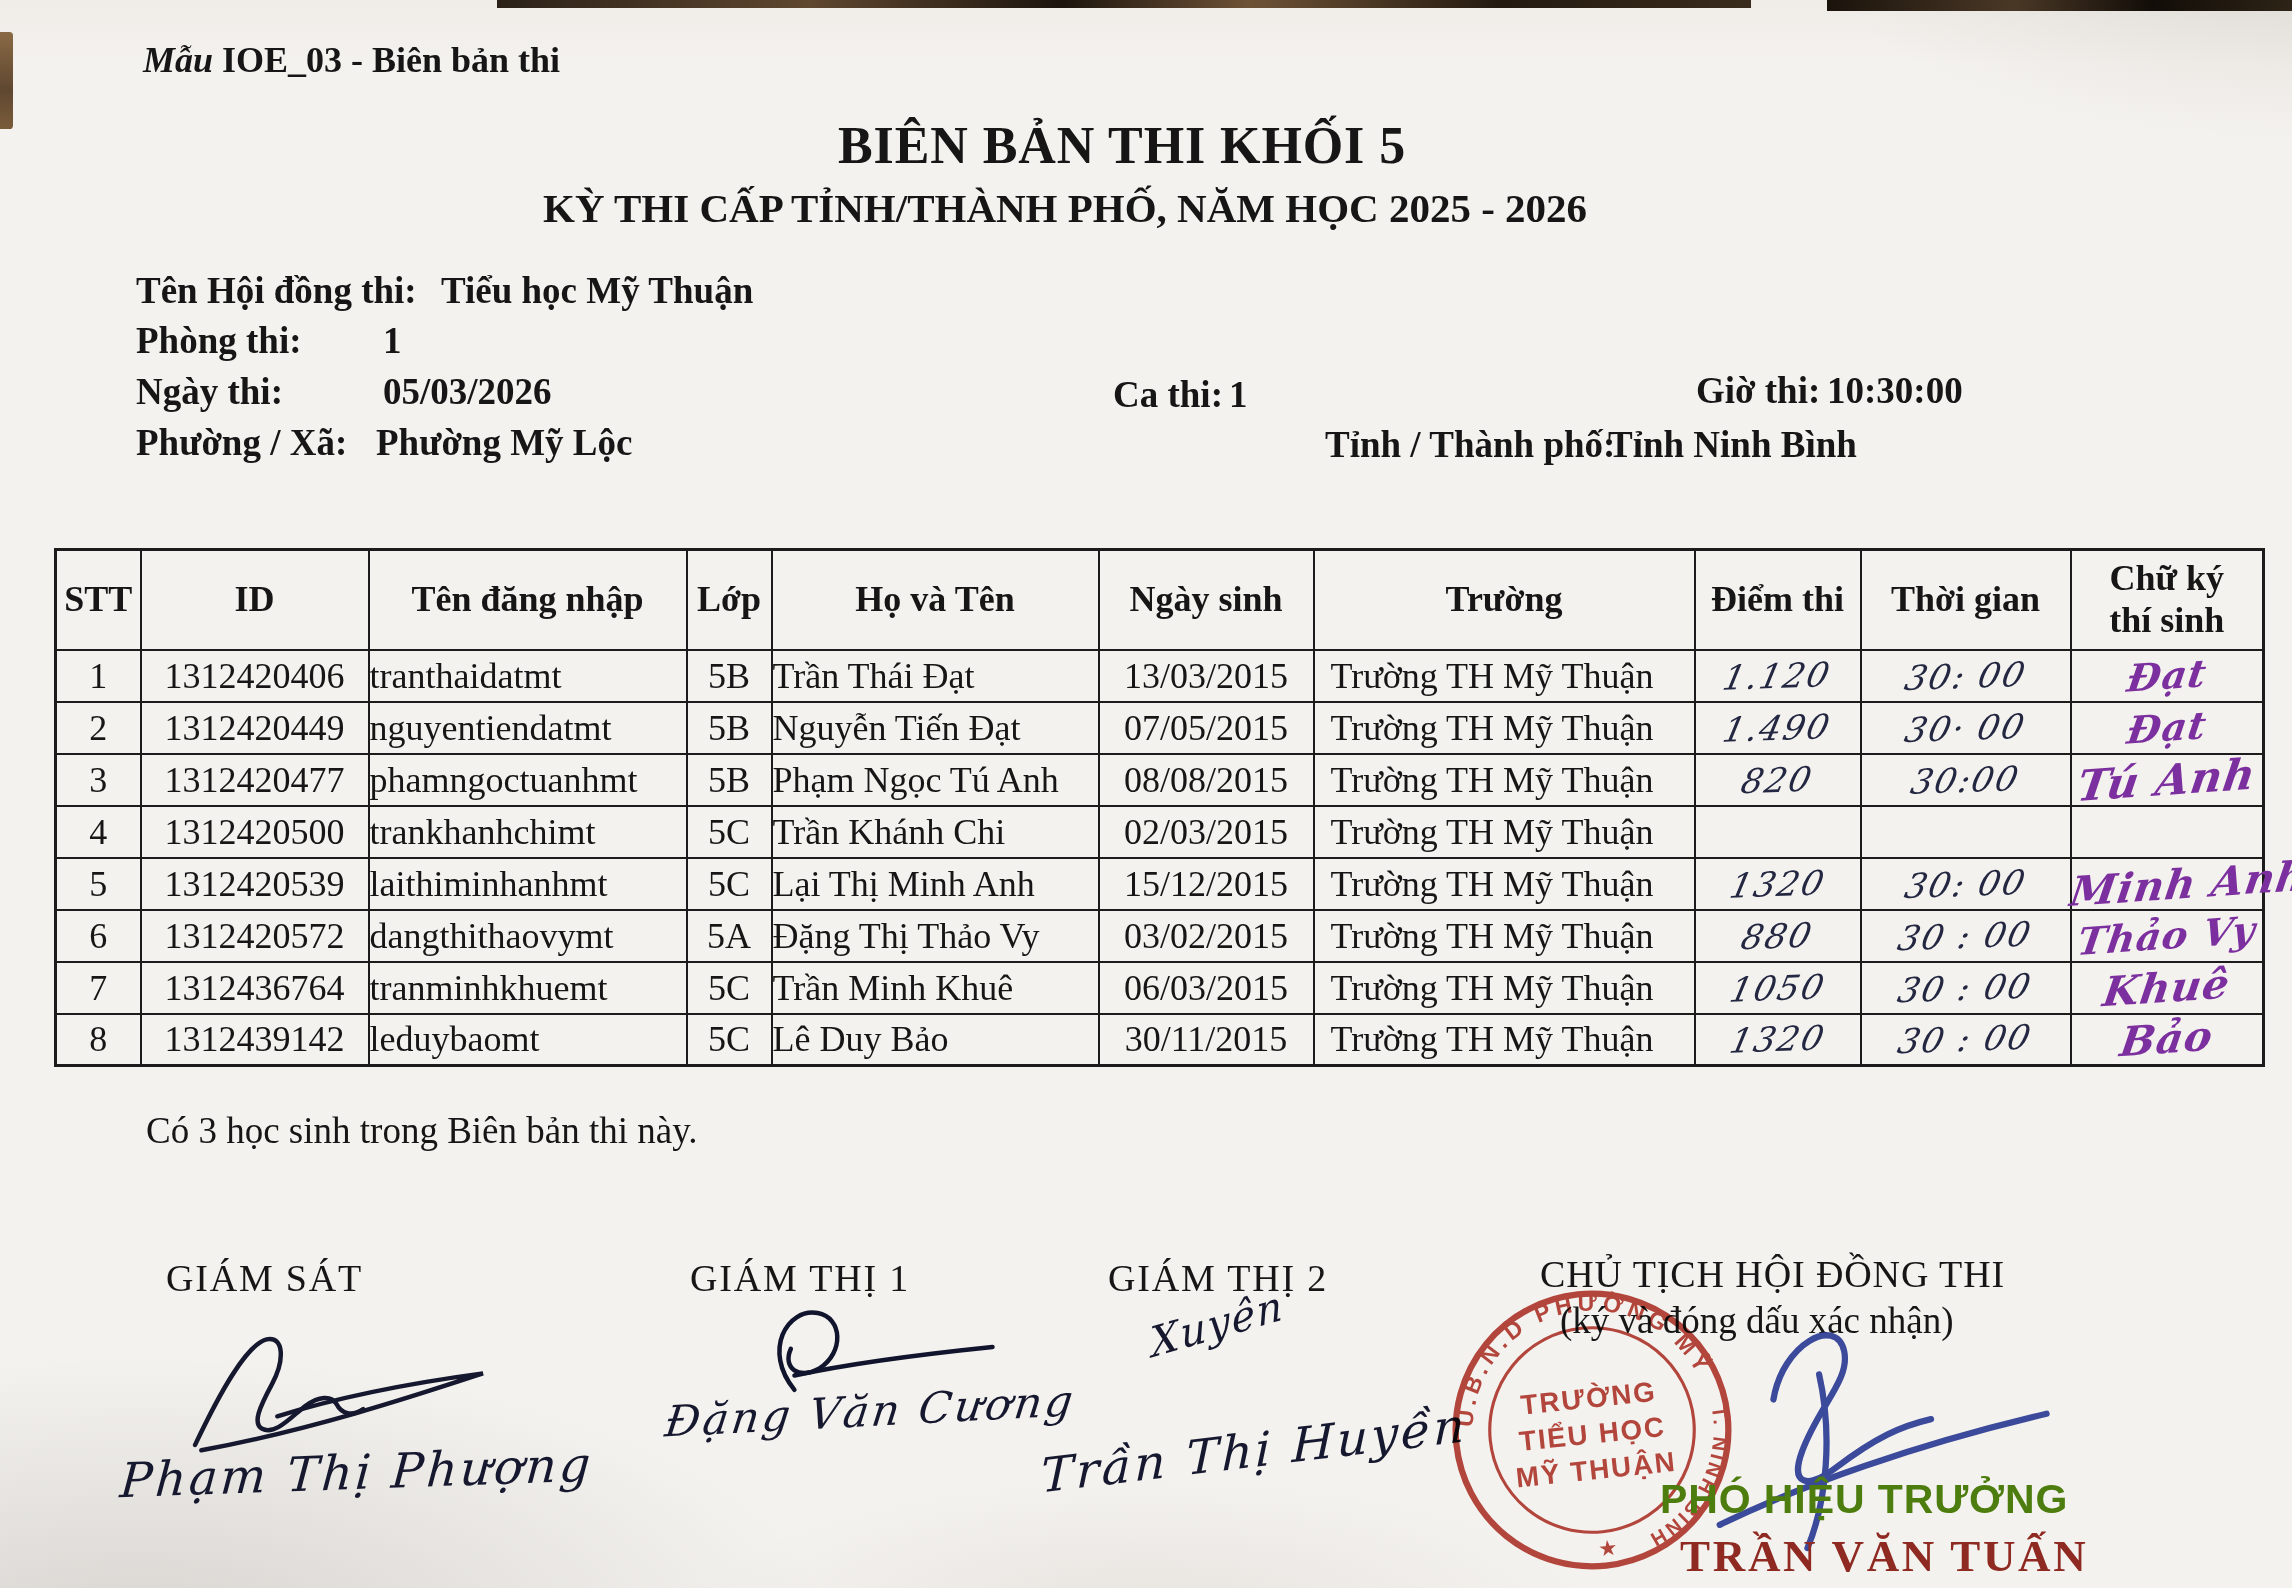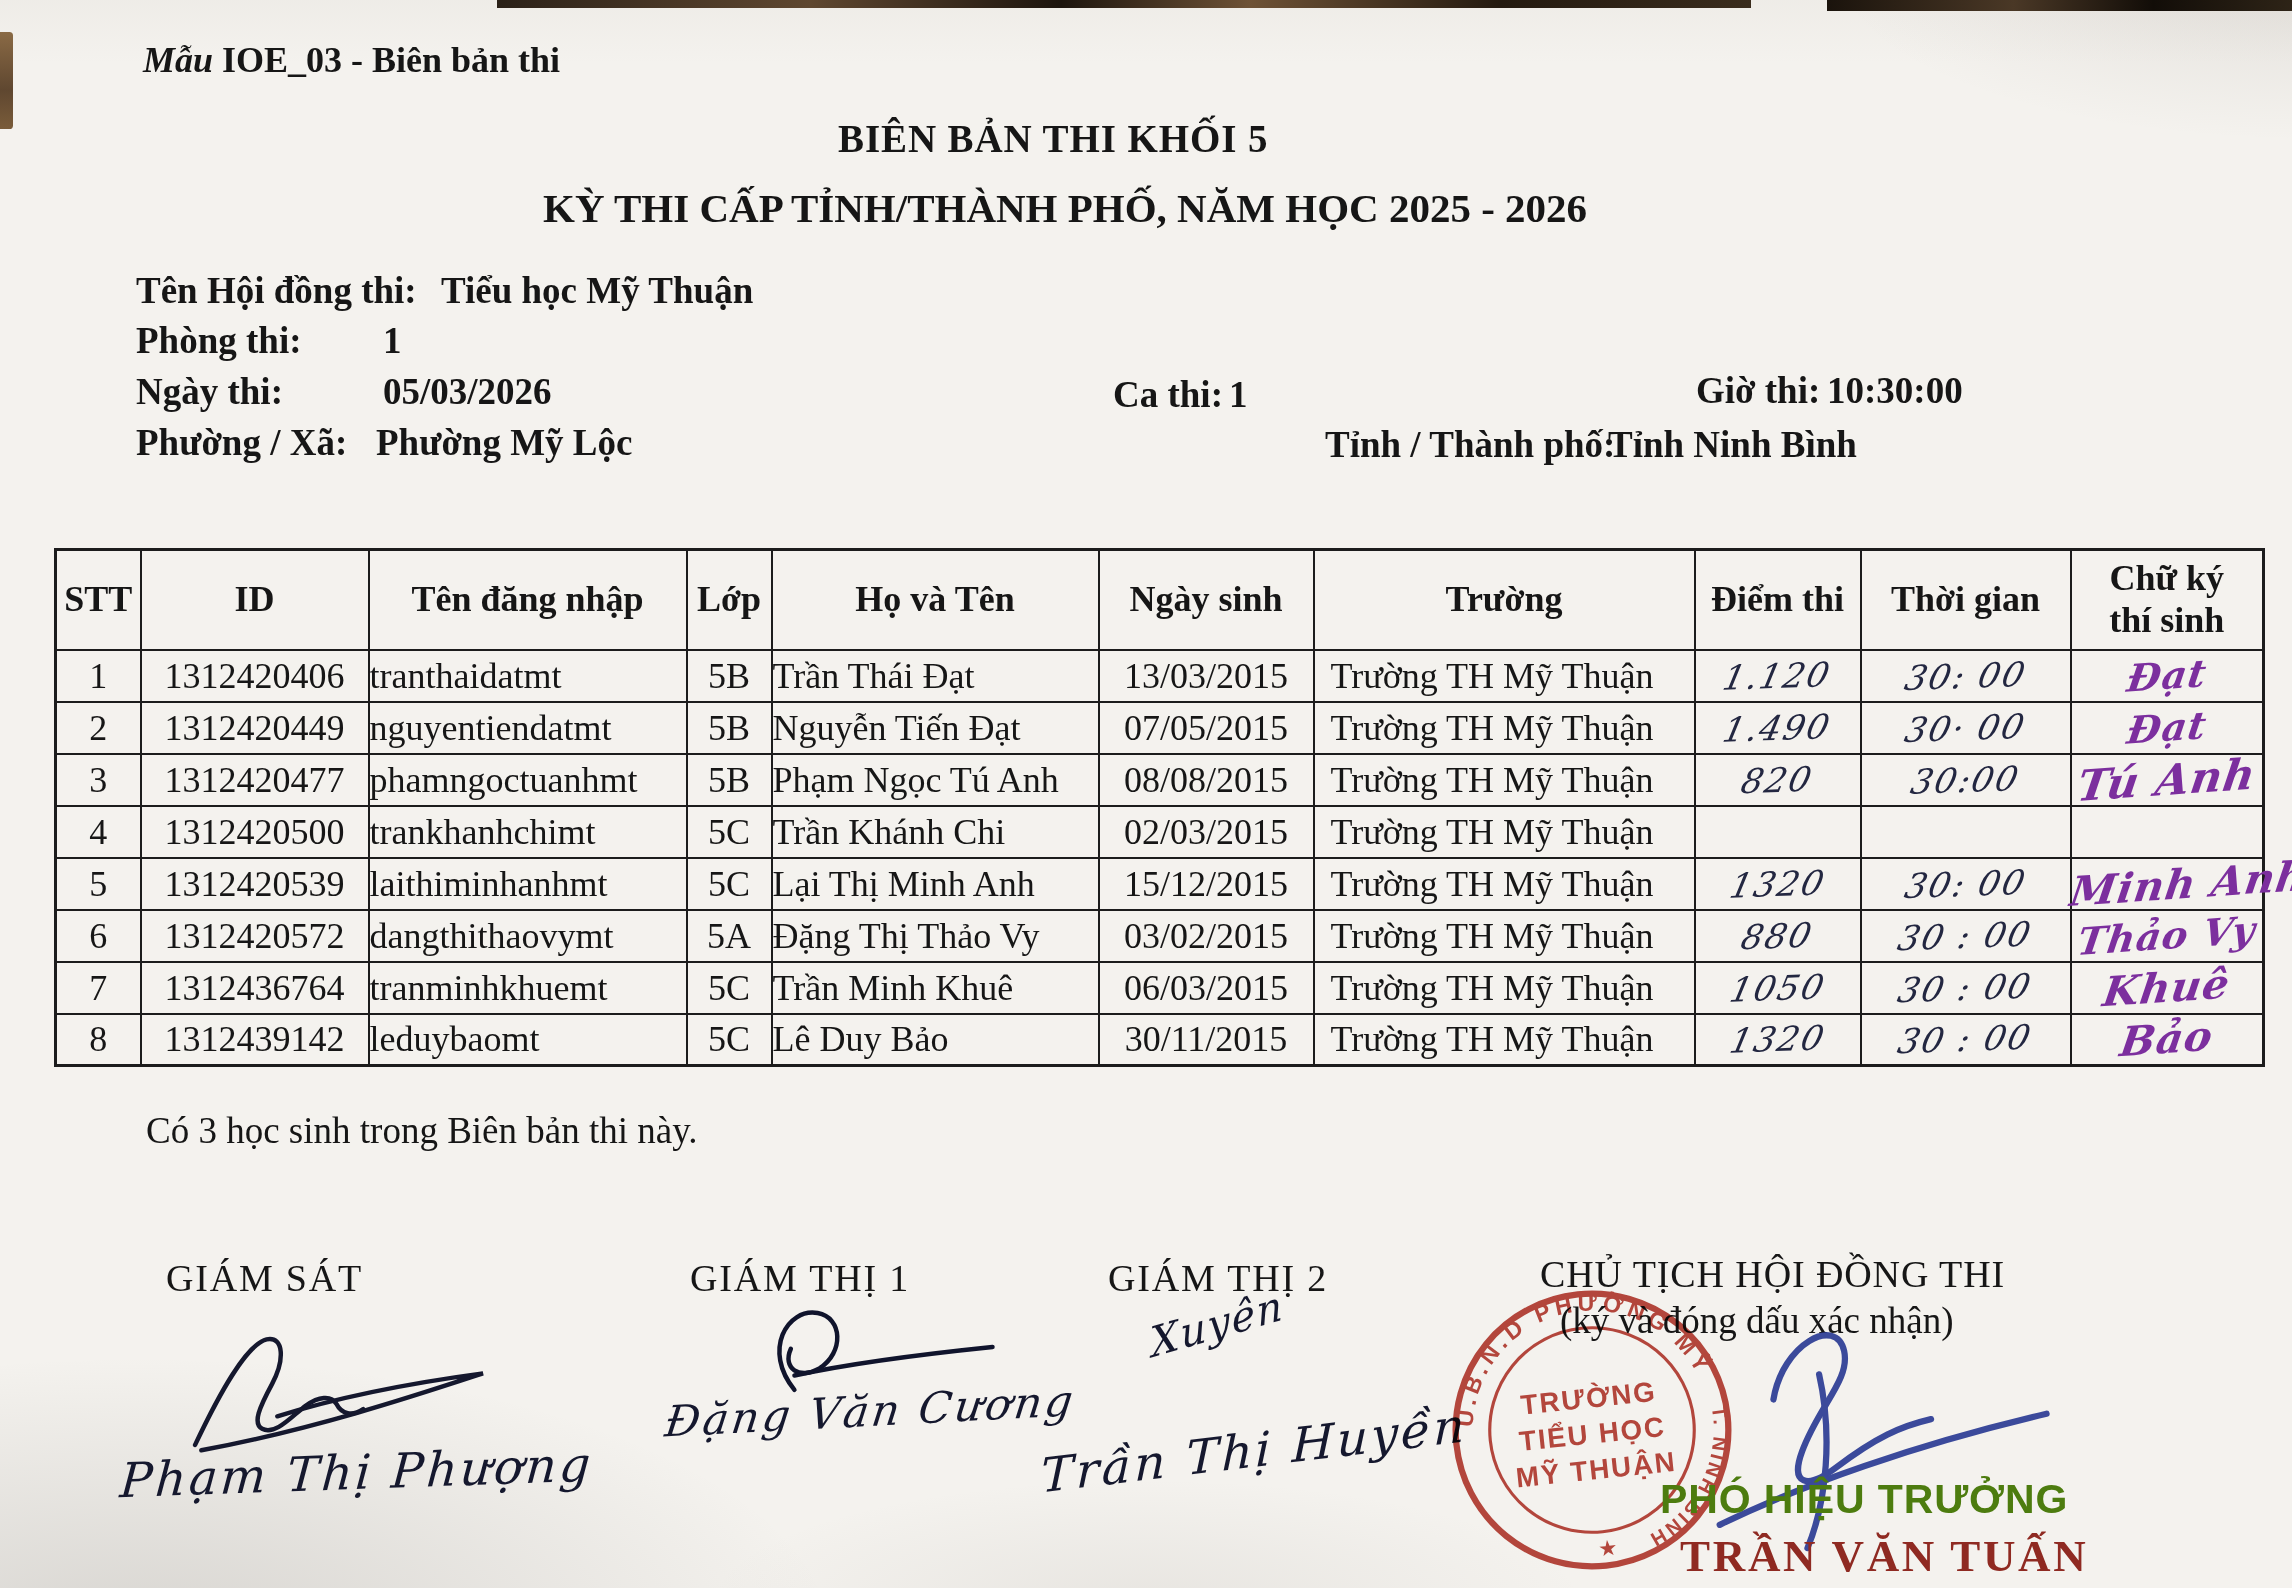--- a/index.html
+++ b/index.html
@@ -14,21 +14,21 @@
   
   .wood1{position:absolute;left:497px;top:0;width:1254px;height:8px;
          background:linear-gradient(90deg,#2b2118,#5f4730 25%,#1d150e 45%,#6e5236 60%,#241a10 80%,#3a2c1d)}
   .wood2{position:absolute;left:1827px;top:0;width:466px;height:10.7px;
          background:linear-gradient(90deg,#1a130c,#4a3826 40%,#120d08 70%,#2e2417)}
   .chip{position:absolute;left:0;top:32px;width:13.4px;height:97px;border-radius:0 3.6px 3.6px 0;
         background:linear-gradient(180deg,#8a6a45,#5f4730 60%,#7a5c3a)}
   
   .b{font-weight:bold}
   .i{font-style:italic}
-  .t38{font-size:36px}.t41{font-size:37px}.t42{font-size:38px}.t44{font-size:39px}.t46{font-size:41px}
+  .t38{font-size:36px}.t41{font-size:37px}.t42{font-size:38px}.t44{font-size:52px}.t46{font-size:41px}
   
   table.roster{position:absolute;left:54px;top:548px;width:2209px;border-collapse:collapse;
         table-layout:fixed;border:3.6px solid #1c1c1c}
   table.roster th,table.roster td{border:2.7px solid #1c1c1c;padding:0;vertical-align:middle;overflow:visible}
   table.roster th{font:bold 36px "Liberation Serif",serif;text-align:center;line-height:1.15}
   table.roster tr.head{height:100px}
   table.roster tr.data{height:52px}
   table.roster td{font:36px "Liberation Serif",serif;white-space:nowrap}
   td.cc{text-align:center}
   td.cl{text-align:left;padding-left:12.5px}

